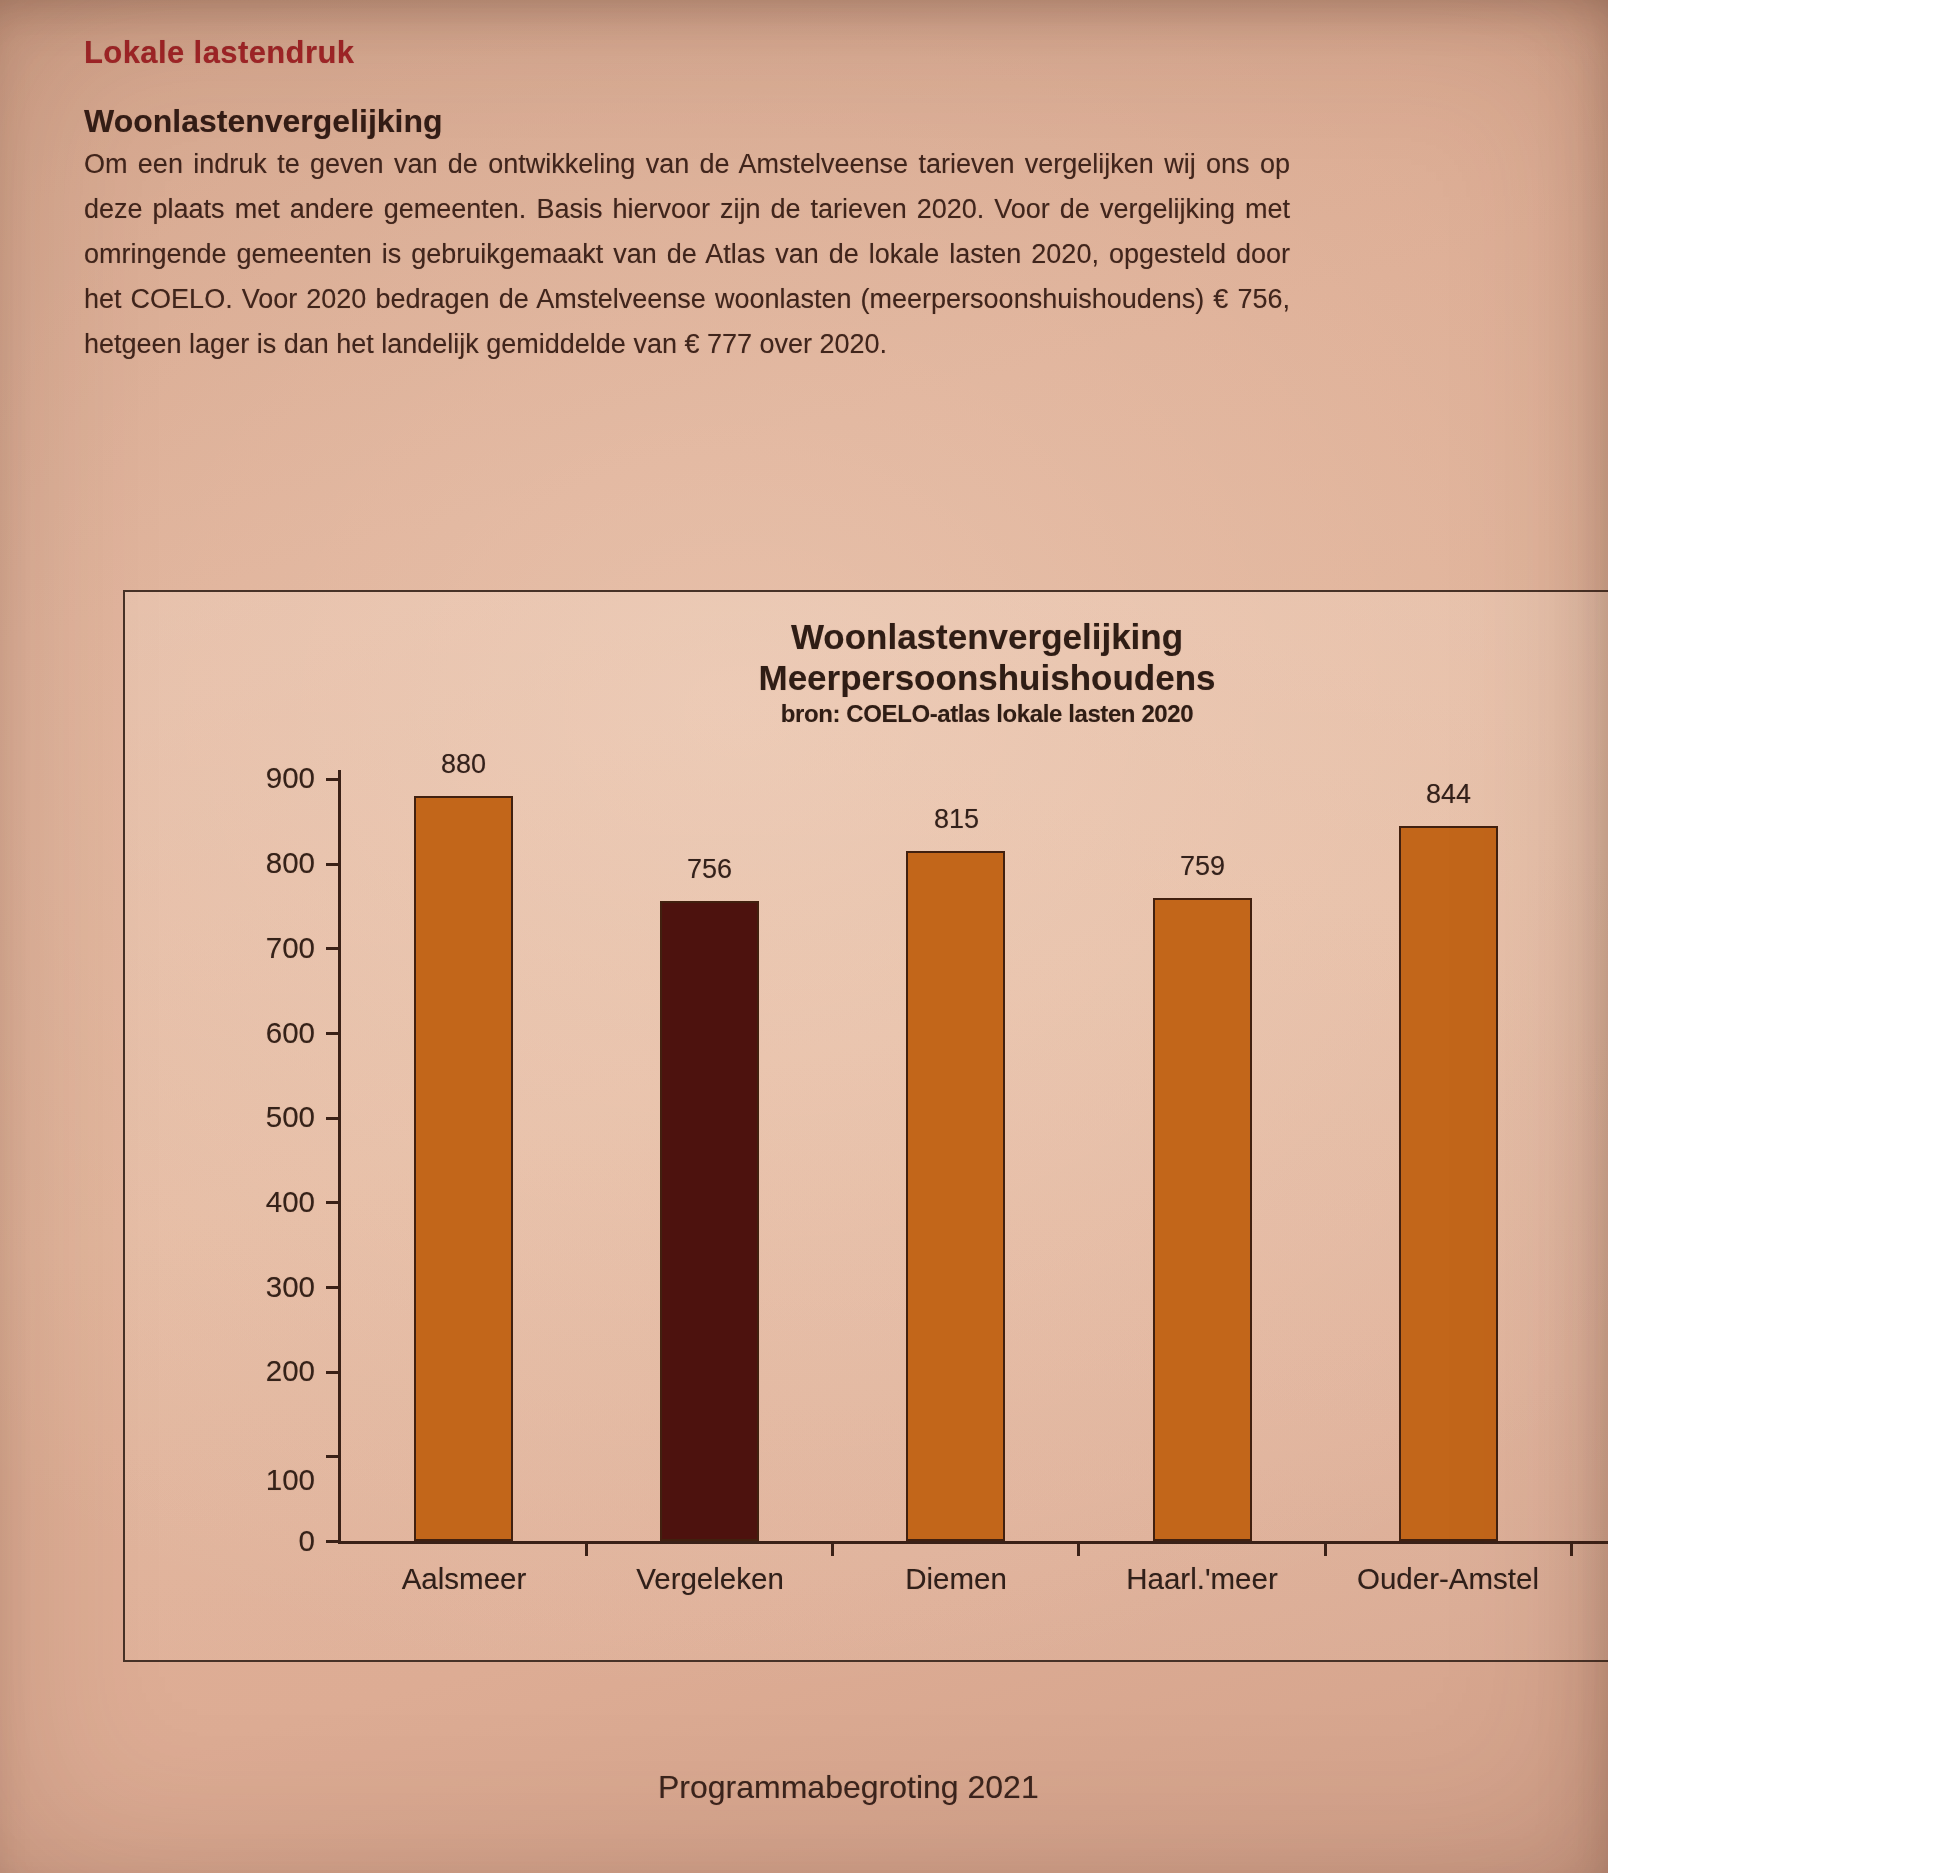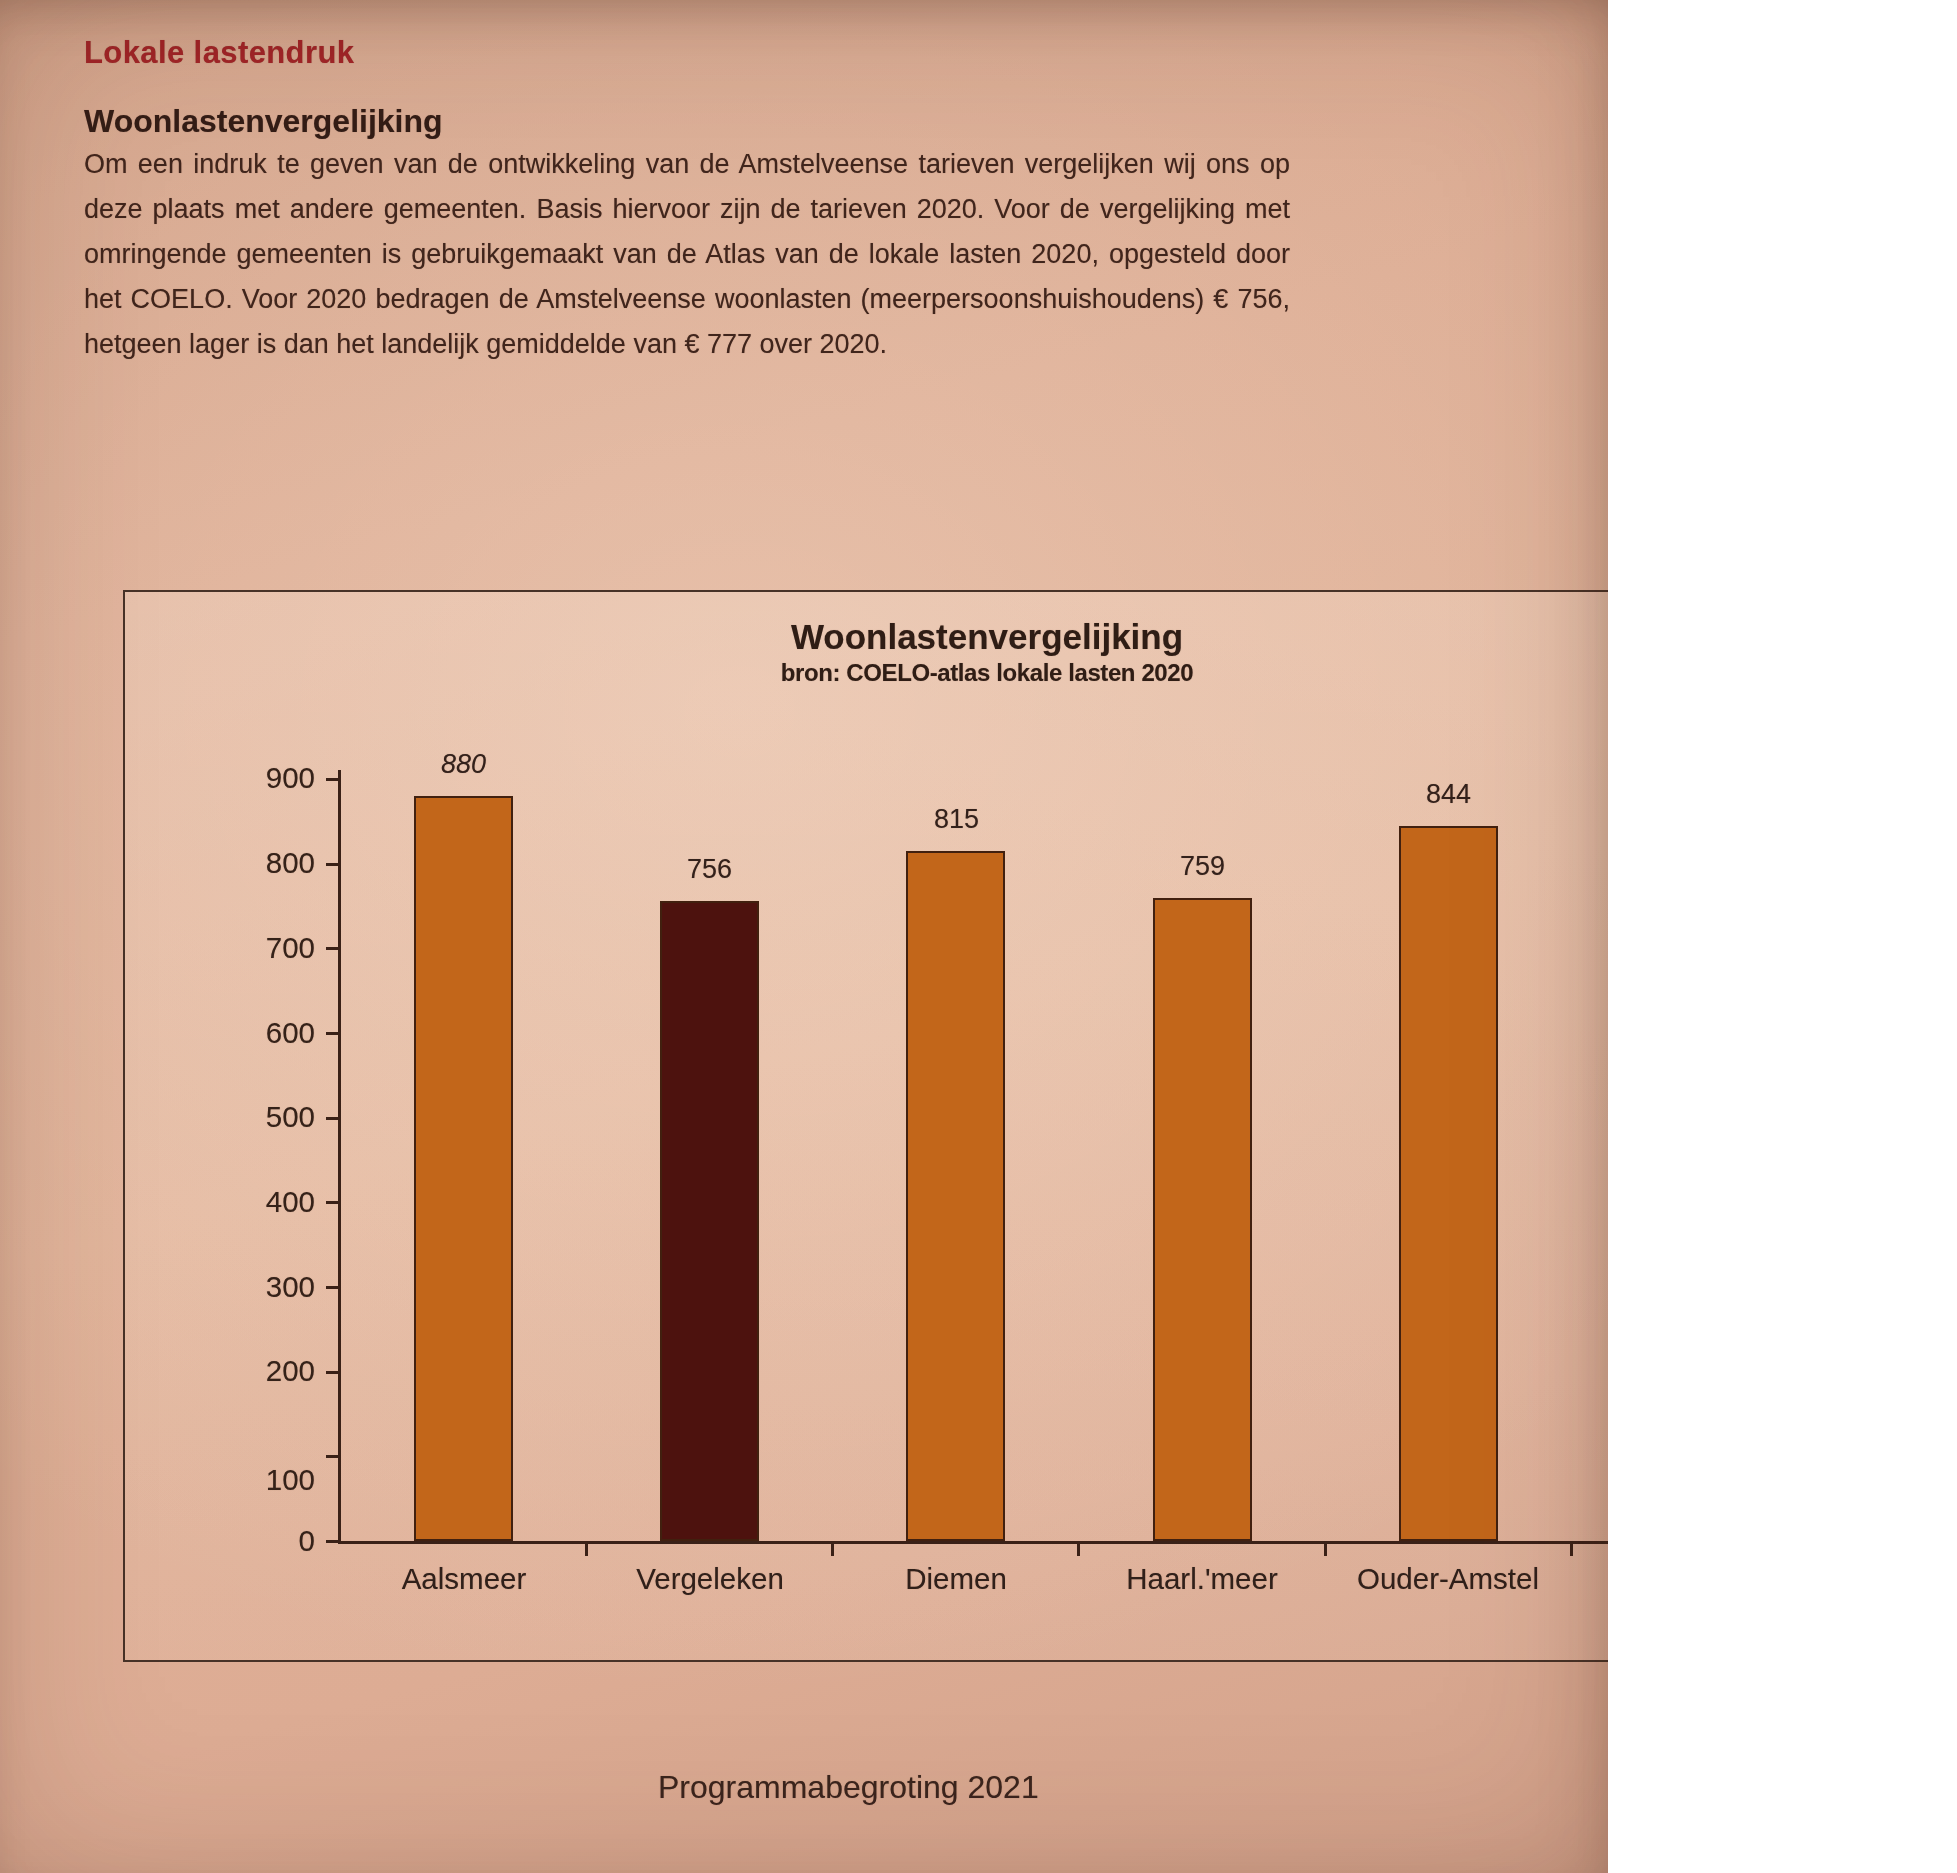--- a/index.html
+++ b/index.html
@@ -79,20 +79,21 @@
   <div class="abs section-heading" style="color: rgb(161, 36, 39);">Lokale lastendruk</div>
 
   <div class="abs subsection-heading">Woonlastenvergelijking</div>
 
   <div class="abs para p1">Om een indruk te geven van de ontwikkeling van de Amstelveense tarieven vergelijken wij ons op deze plaats met andere gemeenten. Basis hiervoor zijn de tarieven 2020. Voor de vergelijking met omringende gemeenten is gebruikgemaakt van de Atlas van de lokale lasten 2020, opgesteld door het COELO. Voor 2020 bedragen de Amstelveense woonlasten (meerpersoonshuishoudens) € 756, hetgeen lager is dan het landelijk gemiddelde van € 777 over 2020.</div>
 
 
   <div class="abs chart-box">
     <div class="chart-titles">
       <div class="ct1">Woonlastenvergelijking</div>
+      <div class="ct2">Meerpersoonshuishoudens</div>
       <div class="ct3">bron: COELO-atlas lokale lasten 2020</div>
     </div>
     <div class="plot">
         <div class="axis" style="left: 213px; top: 178px; width: 2.6px; height: 773px;"></div>
         <div class="axis" style="left: 213px; top: 949px; width: 1480px; height: 2.6px;"></div>
         <div class="axis" style="left: 201px; top: 948px; width: 12px; height: 2.6px;"></div>
         <div class="ytick" style="left: 77px; top: 932px; width: 113px;">0</div>
         <div class="axis" style="left: 201px; top: 863px; width: 12px; height: 2.6px;"></div>
         <div class="ytick" style="left: 77px; top: 847px; width: 113px; margin-top: 24px;">100</div>
         <div class="axis" style="left: 201px; top: 779px; width: 12px; height: 2.6px;"></div>
@@ -105,21 +106,21 @@
         <div class="ytick" style="left: 77px; top: 508px; width: 113px;">500</div>
         <div class="axis" style="left: 201px; top: 440px; width: 12px; height: 2.6px;"></div>
         <div class="ytick" style="left: 77px; top: 424px; width: 113px;">600</div>
         <div class="axis" style="left: 201px; top: 355px; width: 12px; height: 2.6px;"></div>
         <div class="ytick" style="left: 77px; top: 339px; width: 113px;">700</div>
         <div class="axis" style="left: 201px; top: 271px; width: 12px; height: 2.6px;"></div>
         <div class="ytick" style="left: 77px; top: 254px; width: 113px;">800</div>
         <div class="axis" style="left: 201px; top: 186px; width: 12px; height: 2.6px;"></div>
         <div class="ytick" style="left: 77px; top: 169px; width: 113px;">900</div>
         <div class="bar" style="left: 289px; top: 204px; width: 99px; height: 745px; background: rgb(194, 102, 26);"></div>
-        <div class="vlabel" style="left: 269px; top: 157px; width: 139px; font-style: italic;">880</div>
+        <div class="vlabel" style="left: 269px; top: 157px; width: 139px;">880</div>
         <div class="xlabel" style="left: 216px; top: 970px; width: 246px;">Aalsmeer</div>
         <div class="axis" style="left: 460px; top: 949px; width: 2.6px; height: 14.8px;"></div>
         <div class="bar" style="left: 535px; top: 309px; width: 99px; height: 640px; background: rgb(77, 18, 14);"></div>
         <div class="vlabel" style="left: 515px; top: 262px; width: 139px;">756</div>
         <div class="xlabel" style="left: 462px; top: 970px; width: 246px;">Vergeleken</div>
         <div class="axis" style="left: 706px; top: 949px; width: 2.6px; height: 14.8px;"></div>
         <div class="bar" style="left: 781px; top: 259px; width: 99px; height: 690px; background: rgb(194, 102, 26);"></div>
         <div class="vlabel" style="left: 762px; top: 212px; width: 139px;">815</div>
         <div class="xlabel" style="left: 708px; top: 970px; width: 246px;">Diemen</div>
         <div class="axis" style="left: 952px; top: 949px; width: 2.6px; height: 14.8px;"></div>

